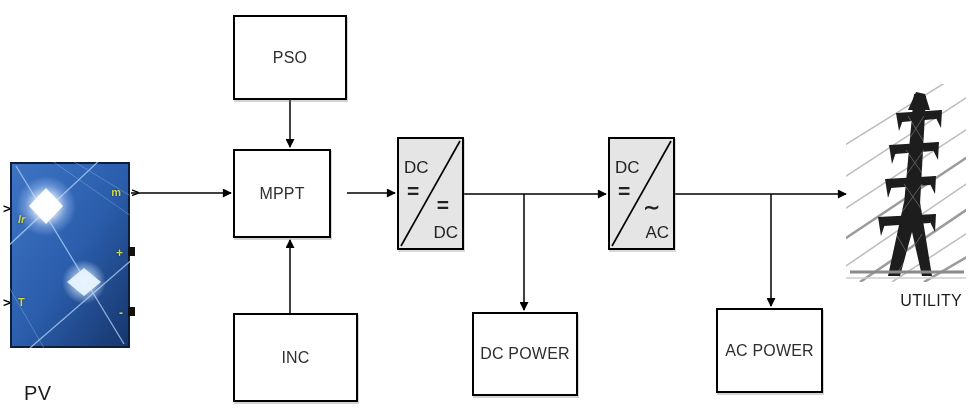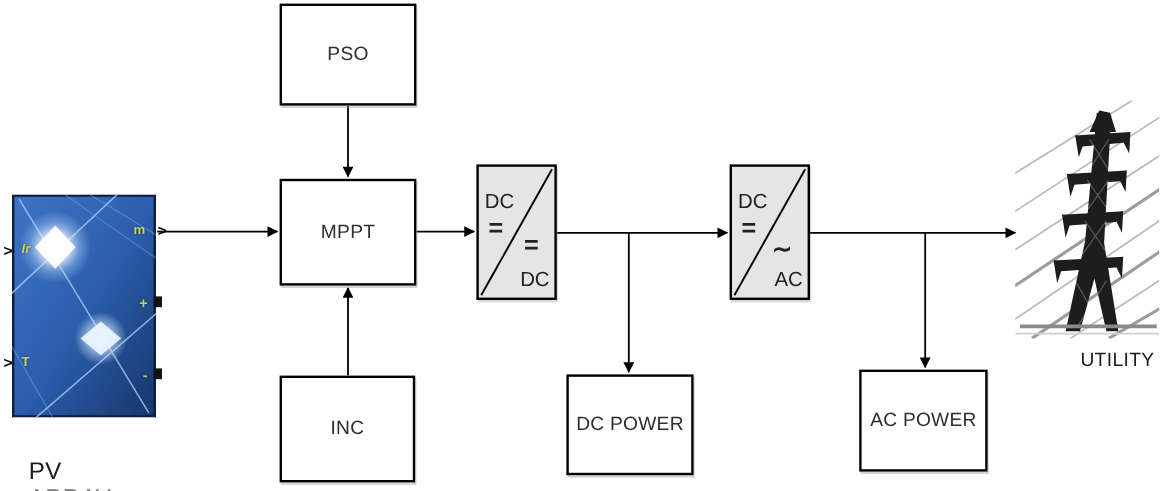--- a/index.html
+++ b/index.html
@@ -9,23 +9,23 @@
   }
   
   .block{
     position:absolute;background:var(--block-background,#fff);
     border:2px solid var(--block-border,#000);
     display:flex;align-items:center;justify-content:center;
     font-size:16px;letter-spacing:.2px;color:#2e2e2e;
     box-shadow:1px 2px 0 rgba(130,130,130,.35);
     box-sizing:border-box;white-space:nowrap;
   }
-  .pso{left:233px;top:3px;width:114px;height:85px;}
-  .mppt{left:233px;top:149px;width:114px;height:89px;}
-  .inc{left:233px;top:313px;width:113px;height:89px;}
+  .pso{left:233px;top:15px;width:114px;height:85px;}
+  .mppt{left:233px;top:149px;width:98px;height:89px;}
+  .inc{left:233px;top:313px;width:125px;height:89px;}
   .dcpower{left:472px;top:312px;width:106px;height:84px;}
   .acpower{left:716px;top:308px;width:107px;height:85px;}
   
   .conv{
     position:absolute;width:67px;height:113px;background:#e5e5e5;
     border:2px solid var(--block-border,#000);box-sizing:border-box;
     box-shadow:1px 2px 0 rgba(130,130,130,.3);
   }
   .dcdc{left:397px;top:137px;}
   .dcac{left:608px;top:137px;}
@@ -33,21 +33,21 @@
   .cv-in-label{position:absolute;left:5px;top:19px;font-size:17px;color:#222;}
   .cv-in-sym{position:absolute;left:8px;top:40px;font-size:21px;font-weight:bold;color:#222;}
   .cv-out-sym{position:absolute;right:13px;top:54px;font-size:21px;font-weight:bold;color:#222;}
   .cv-out-sym.sine{font-size:20px;top:56px;}
   .cv-out-label{position:absolute;right:4px;bottom:5px;font-size:17px;color:#222;}
   
   .pv{position:absolute;left:10px;top:162px;width:120px;height:186px;}
   .pv svg{position:absolute;inset:0;}
   .port-label{position:absolute;font-size:11px;font-weight:bold;color:var(--port-label,#c6d84f);
     text-shadow:0 0 2px rgba(0,0,40,.6);line-height:1;}
-  .p-ir{left:8px;top:41px;font-style:italic;}
+  .p-ir{left:8px;top:52px;font-style:italic;}
   .p-t{left:8px;top:135px;}
   .p-m{right:9px;top:25px;}
   .p-plus{right:7px;top:85px;font-size:12px;}
   .p-minus{right:7px;top:145px;font-size:12px;}
   .chev{position:absolute;font-size:13px;font-weight:bold;color:#000;line-height:1;}
   .chev-ir{left:-7px;top:40px;}
   .chev-t{left:-7px;top:134px;}
   .chev-m{right:-9px;top:24px;}
   .port-sq{position:absolute;width:7px;height:9px;background:#111;}
   .sq-plus{right:-5px;top:85px;}

